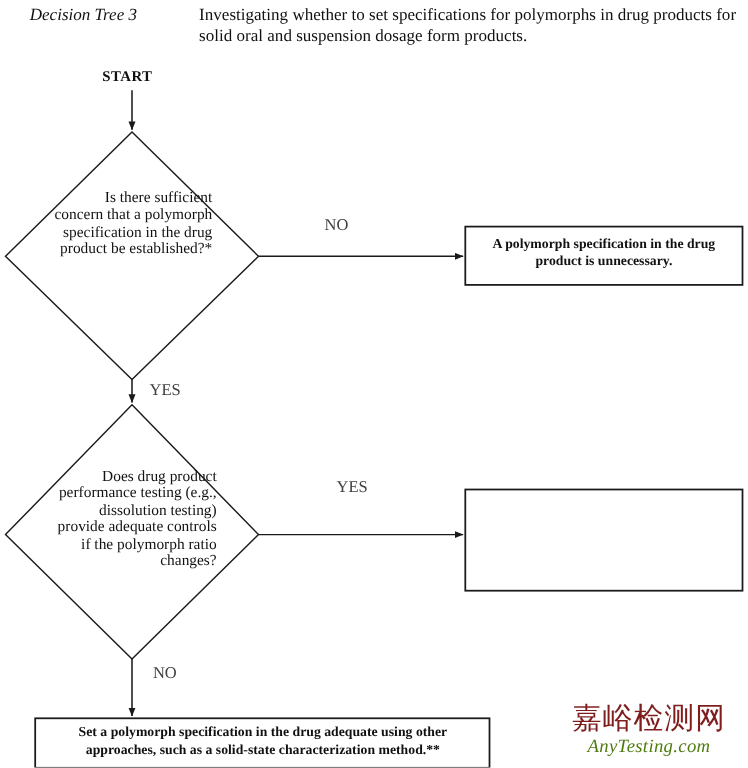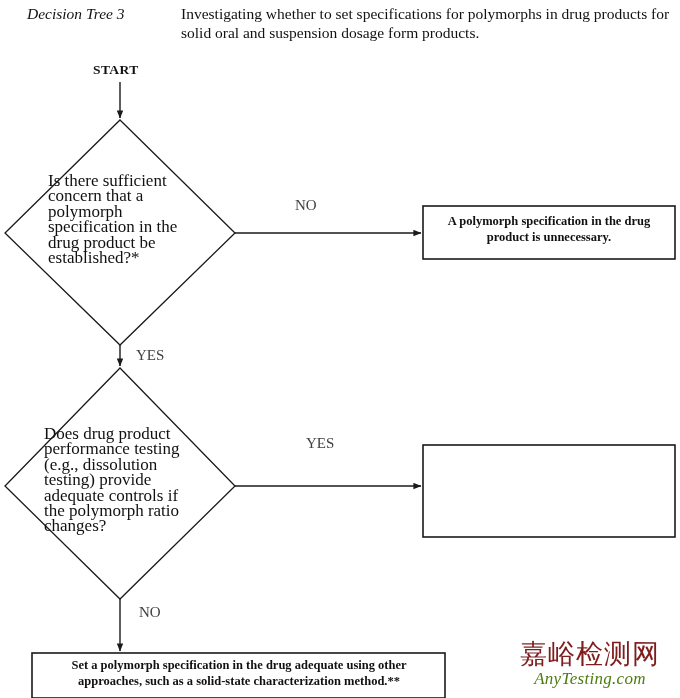--- a/index.html
+++ b/index.html
@@ -52,22 +52,22 @@
   }
   #flow-svg {
     position: absolute;
     left: 0;
     top: 0;
   }
 
   
   .diamond-text {
     position: absolute;
-    text-align: left;
-    font-size: 17px;
+    text-align: right;
+    font-size: 14px;
     line-height: 15.4px;
     color: #111111;
   }
   #decision-1-text {
     left: 48px;
     top: 173px;
     width: 145px;
   }
   #decision-2-text {
     left: 44px;

